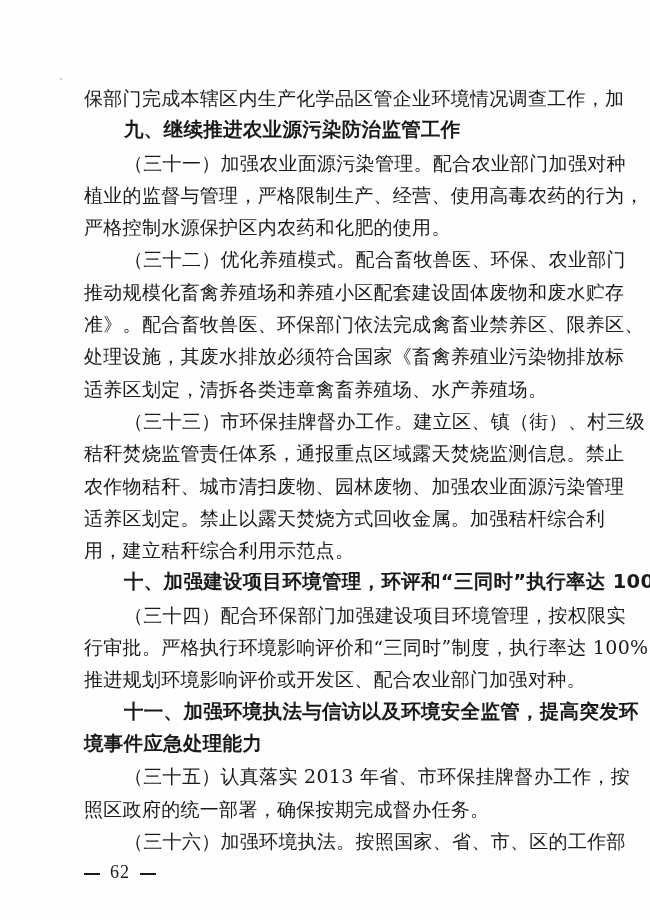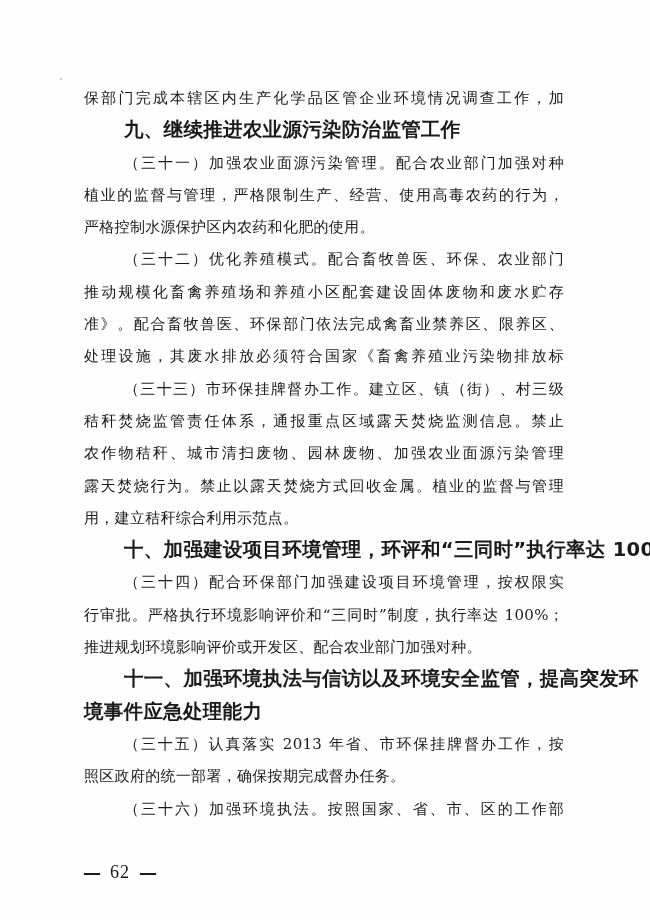--- a/index.html
+++ b/index.html
@@ -24,21 +24,21 @@
   .text-block {
     position: absolute;
     left: 84px;
     top: 82px;
     width: 480px;
   }
   .line {
     display: block;
     height: 32.3px;
     line-height: 32.3px;
-    font-size: 15px;
+    font-size: 19px;
     white-space: nowrap;
     overflow: visible;
     letter-spacing: 0.3px;
     text-align: justify;
     text-align-last: justify;
   }
   .line.last {
     text-align-last: left;
   }
   .line.indent {
@@ -83,24 +83,25 @@
   <div class="text-block">
     <span class="line last" style="text-align-last:justify;">保部门完成本辖区内生产化学品区管企业环境情况调查工作，加</span>
     <span class="line indent heading last">九、继续推进农业源污染防治监管工作</span>
     <span class="line indent">（三十一）加强农业面源污染管理。配合农业部门加强对种</span>
     <span class="line">植业的监督与管理，严格限制生产、经营、使用高毒农药的行为，</span>
     <span class="line last">严格控制水源保护区内农药和化肥的使用。</span>
     <span class="line indent">（三十二）优化养殖模式。配合畜牧兽医、环保、农业部门</span>
     <span class="line">推动规模化畜禽养殖场和养殖小区配套建设固体废物和废水贮存</span>
     <span class="line">准》。配合畜牧兽医、环保部门依法完成禽畜业禁养区、限养区、</span>
     <span class="line">处理设施，其废水排放必须符合国家《畜禽养殖业污染物排放标</span>
+    <span class="line last">适养区划定，清拆各类违章禽畜养殖场、水产养殖场。</span>
     <span class="line indent">（三十三）市环保挂牌督办工作。建立区、镇（街）、村三级</span>
     <span class="line">秸秆焚烧监管责任体系，通报重点区域露天焚烧监测信息。禁止</span>
     <span class="line">农作物秸秆、城市清扫废物、园林废物、加强农业面源污染管理</span>
-    <span class="line">露天焚烧行为。禁止以露天焚烧方式回收金属。植业的监督与管理</span>
+    <span class="line">适养区划定。禁止以露天焚烧方式回收金属。加强秸杆综合利</span>
     <span class="line last">用，建立秸秆综合利用示范点。</span>
     <span class="line indent heading">十、加强建设项目环境管理，环评和“三同时”执行率达 100%</span>
     <span class="line indent">（三十四）配合环保部门加强建设项目环境管理，按权限实</span>
     <span class="line">行审批。严格执行环境影响评价和“三同时”制度，执行率达 100%；</span>
     <span class="line last">推进规划环境影响评价或开发区、配合农业部门加强对种。</span>
     <span class="line indent heading">十一、加强环境执法与信访以及环境安全监管，提高突发环</span>
     <span class="line heading last">境事件应急处理能力</span>
     <span class="line indent">（三十五）认真落实 2013 年省、市环保挂牌督办工作，按</span>
     <span class="line last">照区政府的统一部署，确保按期完成督办任务。</span>
     <span class="line indent">（三十六）加强环境执法。按照国家、省、市、区的工作部</span>

